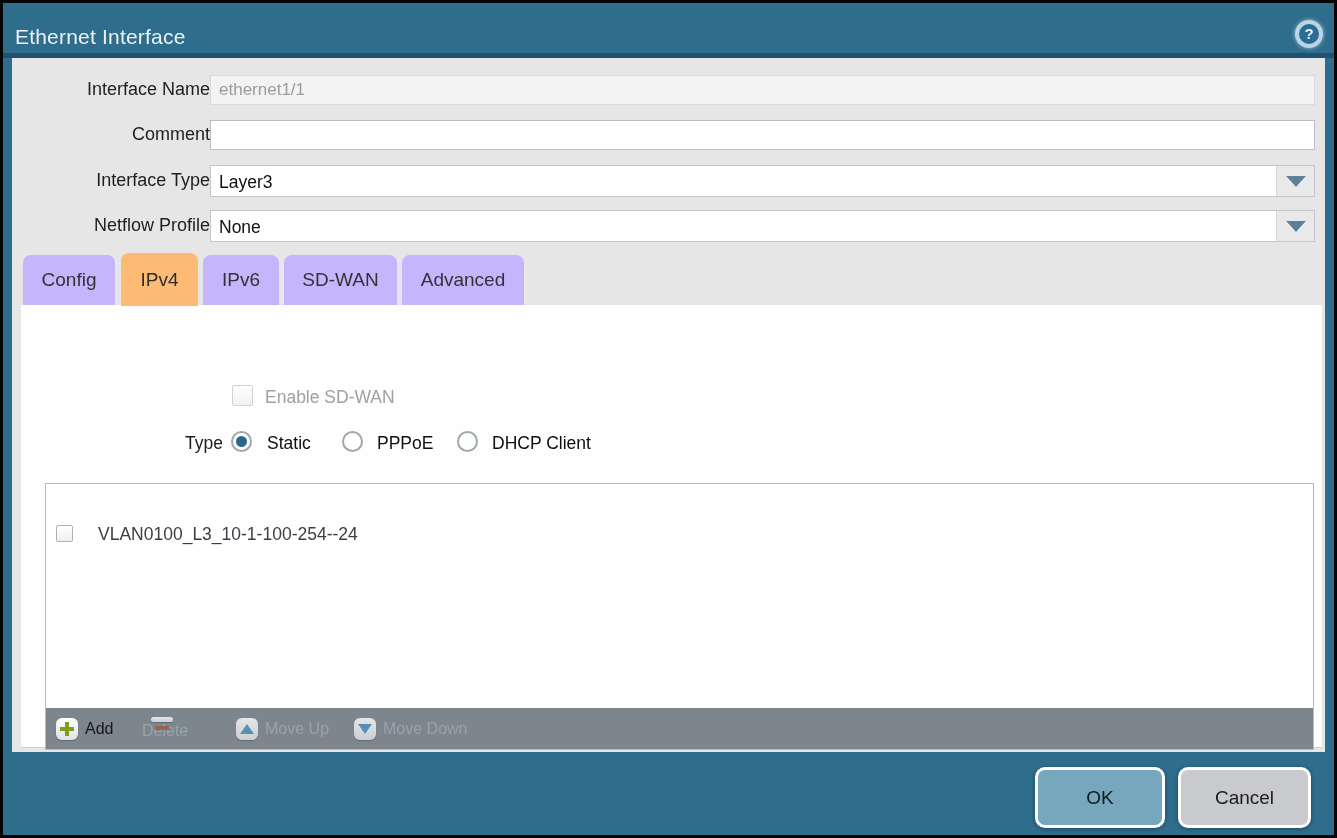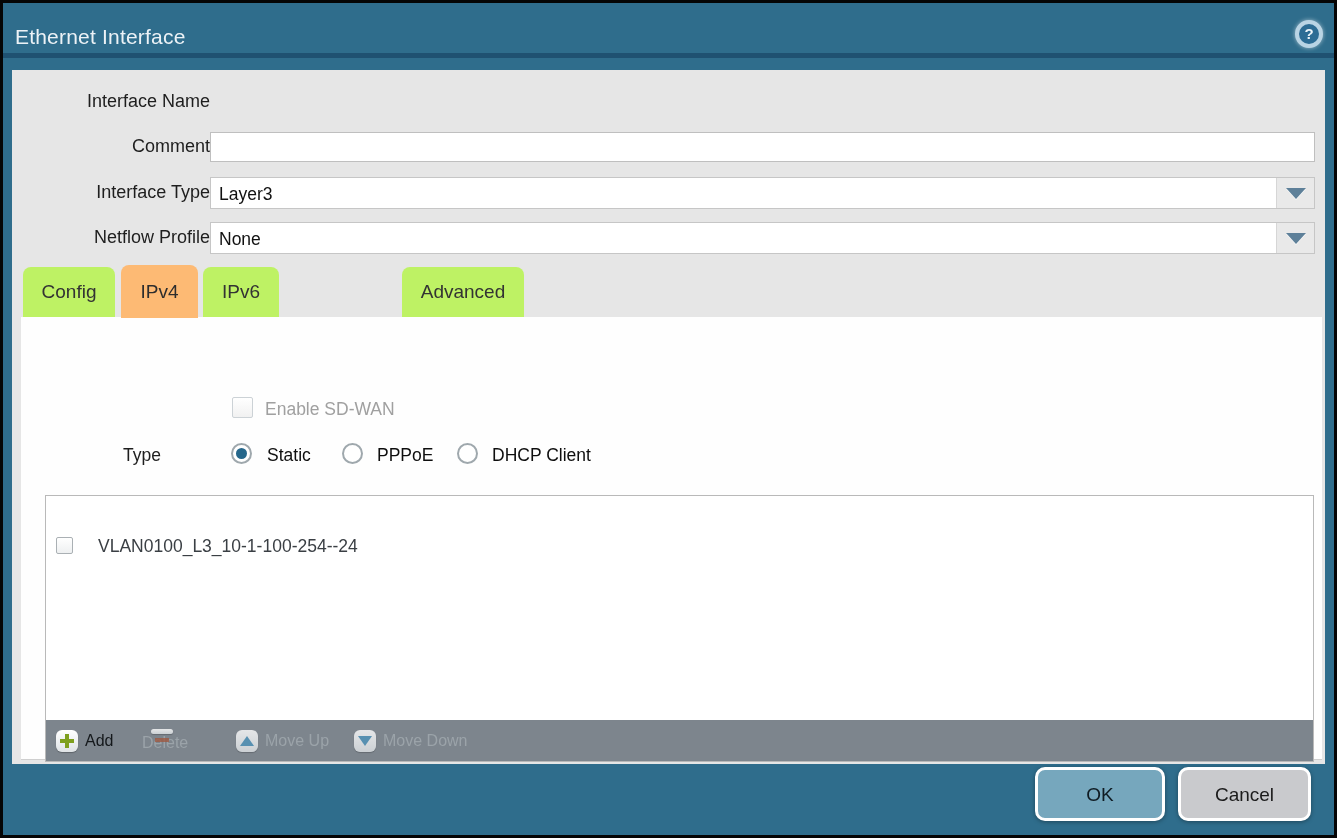--- a/index.html
+++ b/index.html
@@ -9,35 +9,35 @@
 
   
   .titlebar { position:absolute; left:0; top:4px; width:100%; height:50px; }
   .title-text { position:absolute; left:12px; top:18px; font-size:21px; color:#ecf2f6; letter-spacing:0.2px; }
   .help-btn { position:absolute; right:11px; top:13px; width:28px; height:28px; border-radius:50%;
       background:#2c6c94; border:4px solid #b9d4e4; box-shadow:0 0 4px rgba(255,255,255,.55);
       color:#eaf3f8; font-size:15px; font-weight:bold; text-align:center; line-height:20px; cursor:pointer; }
   .title-sep { position:absolute; left:0; top:50px; width:100%; height:5px; background:#1f5171; }
 
   
-  .content { position:absolute; left:9px; top:55px; width:1313px; height:694px; background:#e6e6e6;margin-top:12px; }
+  .content { position:absolute; left:9px; top:55px; width:1313px; height:694px; background:#e6e6e6; }
 
   .form-label { position:absolute; left:8px; width:190px; text-align:right; font-size:18px; color:#1e1e1e; }
   .field { position:absolute; left:198px; width:1105px; height:30px; font-size:17px; }
   input.txt { width:100%; height:100%; border:1px solid #bfbfbf; background:#fff; padding:0 8px;
       font-size:17px; color:#1a1a1a; font-family:inherit; }
   input.txt:disabled { background:#f3f3f3; border-color:#dadada; color:#9b9b9b; }
   .dropdown { height:32px; border:1px solid #c6c6c6; background:#fff; display:flex; cursor:pointer; }
   .dd-value { flex:1; padding:4px 8px; font-size:17.5px; color:#111; line-height:24px; }
   .dd-btn { width:38px; background:#e9e9e9; border-left:1px solid #d6d6d6; display:flex; align-items:center; justify-content:center; }
   .tri-down { width:0; height:0; border-left:10px solid transparent; border-right:10px solid transparent;
       border-top:11px solid #5e8099; filter:drop-shadow(0 1px 0 rgba(255,255,255,.7)); }
 
   
-  .tab { position:absolute; top:197px; height:50px; background:#bef264; border-radius:8px 8px 0 0;
+  .tab { position:absolute; top:197px; height:50px; background:#c4b5fd; border-radius:8px 8px 0 0;
       text-align:center; line-height:50px; font-size:19px; color:#333; cursor:pointer; }
   .tab.active { background:#fdba74; color:#2d2d2d; top:195px; height:53px; line-height:53px; z-index:3; }
 
   
   .panel { position:absolute; left:9px; top:247px; width:1301px; height:443px; background:#fefefe;
       border-bottom:1px solid #cfcfcf; z-index:2; }
 
   .checkbox { width:21px; height:21px; border:1px solid #b9bec2; border-radius:2px;
       background:linear-gradient(#ffffff,#f1f1f1); }
   .checkbox.disabled { border-color:#ccd2d6; }
@@ -71,41 +71,44 @@
   .glyph-plus::after  { left:9px; top:4px; width:4px; height:14px; }
   .glyph-minus::before { content:""; position:absolute; left:4px; top:9px; width:14px; height:4px; background:#9e5a43; }
   .glyph-up::before { content:""; position:absolute; left:4px; top:6px; width:0; height:0;
       border-left:7px solid transparent; border-right:7px solid transparent; border-bottom:10px solid #4e93ba; }
   .glyph-down::before { content:""; position:absolute; left:4px; top:6px; width:0; height:0;
       border-left:7px solid transparent; border-right:7px solid transparent; border-top:10px solid #4e93ba; }
   .tbar-label { font-size:16px; color:#14181b; }
   .tbar-btn.disabled .tbar-label { color:#9ba3a9; }
 
   
-  .footer-btn { position:absolute; height:54px; border-radius:10px; border:3px solid #ffffff;
+  .footer-btn { position:absolute; height:61px; border-radius:10px; border:3px solid #ffffff;
       font-size:19px; text-align:center; line-height:41px; cursor:pointer;
       box-shadow:0 1px 4px rgba(0,0,0,.35); font-family:inherit; }
   .btn-ok { left:1032px; top:764px; width:130px; background:#76a7bd; color:#0f1b22; }
   .btn-cancel { left:1175px; top:764px; width:133px; background:#c9cacd; color:#1b1b1b; }
 </style>
 </head>
 <body>
 
 <div class="window">
   <div class="frame">
 
     <div class="titlebar">
       <span class="title-text">Ethernet Interface</span>
       <div class="help-btn">?</div>
     </div>
     <div class="title-sep"></div>
 
     <div class="content">
 
       <div class="form-label" style="top:21px;">Interface Name</div>
+      <div class="field" style="top:17px;">
+        <input class="txt" disabled="" value="ethernet1/1" style="">
+      </div>
 
       <div class="form-label" style="top:66px;">Comment</div>
       <div class="field" style="top:62px;">
         <input class="txt" value="" style="">
       </div>
 
       <div class="form-label" style="top:112px;">Interface Type</div>
       <div class="field dropdown" style="top:107px;">
         <div class="dd-value">Layer3</div>
         <div class="dd-btn">
@@ -117,28 +120,29 @@
       <div class="field dropdown" style="top:152px;">
         <div class="dd-value">None</div>
         <div class="dd-btn">
           <span class="tri-down"></span>
         </div>
       </div>
 
       <div class="tab" style="left:11px; width:92px;">Config</div>
       <div class="tab active" style="left:109px; width:77px;">IPv4</div>
       <div class="tab" style="left:191px; width:76px;">IPv6</div>
+      <div class="tab" style="left:272px; width:113px;">SD-WAN</div>
       <div class="tab" style="left:390px; width:122px;">Advanced</div>
 
       <div class="panel">
 
         <div class="checkbox disabled" style="position:absolute; left:211px; top:80px;"></div>
         <div class="plabel" style="left:244px; top:82px; color:#a0a0a0;">Enable SD-WAN</div>
 
-        <div class="plabel" style="left:102px; top:128px; width:100px; color:#1e1e1e;">Type</div>
+        <div class="plabel" style="left:102px; top:128px; width:100px; text-align:right; color:#1e1e1e;">Type</div>
         <div class="radio selected" style="left:210px; top:126px;"></div>
         <div class="plabel" style="left:246px; top:128px; color:#0e0e0e;">Static</div>
         <div class="radio" style="left:321px; top:126px;"></div>
         <div class="plabel" style="left:356px; top:128px; color:#0e0e0e;">PPPoE</div>
         <div class="radio" style="left:436px; top:126px;"></div>
         <div class="plabel" style="left:471px; top:128px; color:#0e0e0e;">DHCP Client</div>
 
         <div class="ip-table">
           <div class="ip-row">
             <div class="row-cb"></div>

